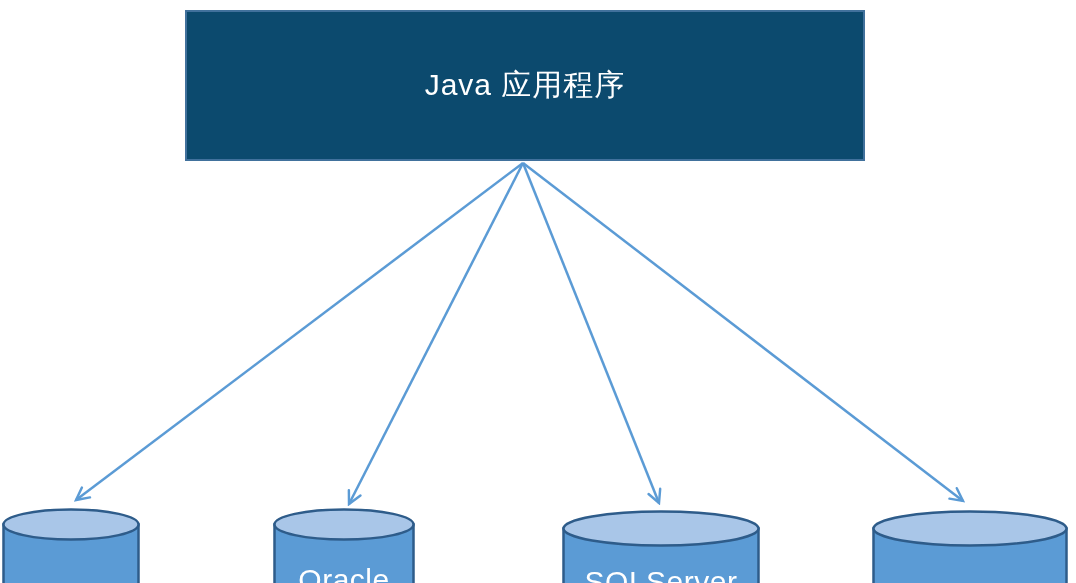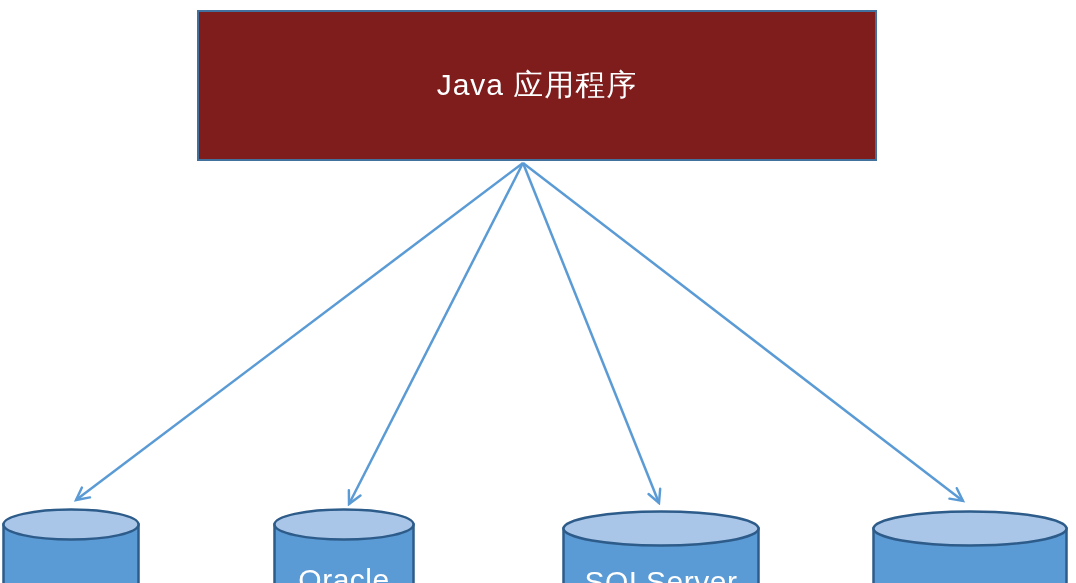--- a/index.html
+++ b/index.html
@@ -10,25 +10,25 @@
   .canvas {
     position: relative;
     width: 1076px;
     height: 583px;
     background: #ffffff;
     overflow: hidden;
     font-family: "Liberation Sans", "DejaVu Sans", sans-serif;
   }
   .app-box {
     position: absolute;
-    left: 197px;
+    left: 185px;
     top: 10px;
     width: 676px;
     height: 147px;
-    background: #7f1d1d;
+    background: #0c4a6e;
     border: 2.5px solid #41719C;
     display: flex;
     align-items: center;
     justify-content: center;
     box-sizing: content-box;
   }
   .app-box-label {
     color: #ffffff;
     font-size: 30px;
     letter-spacing: 1px;

